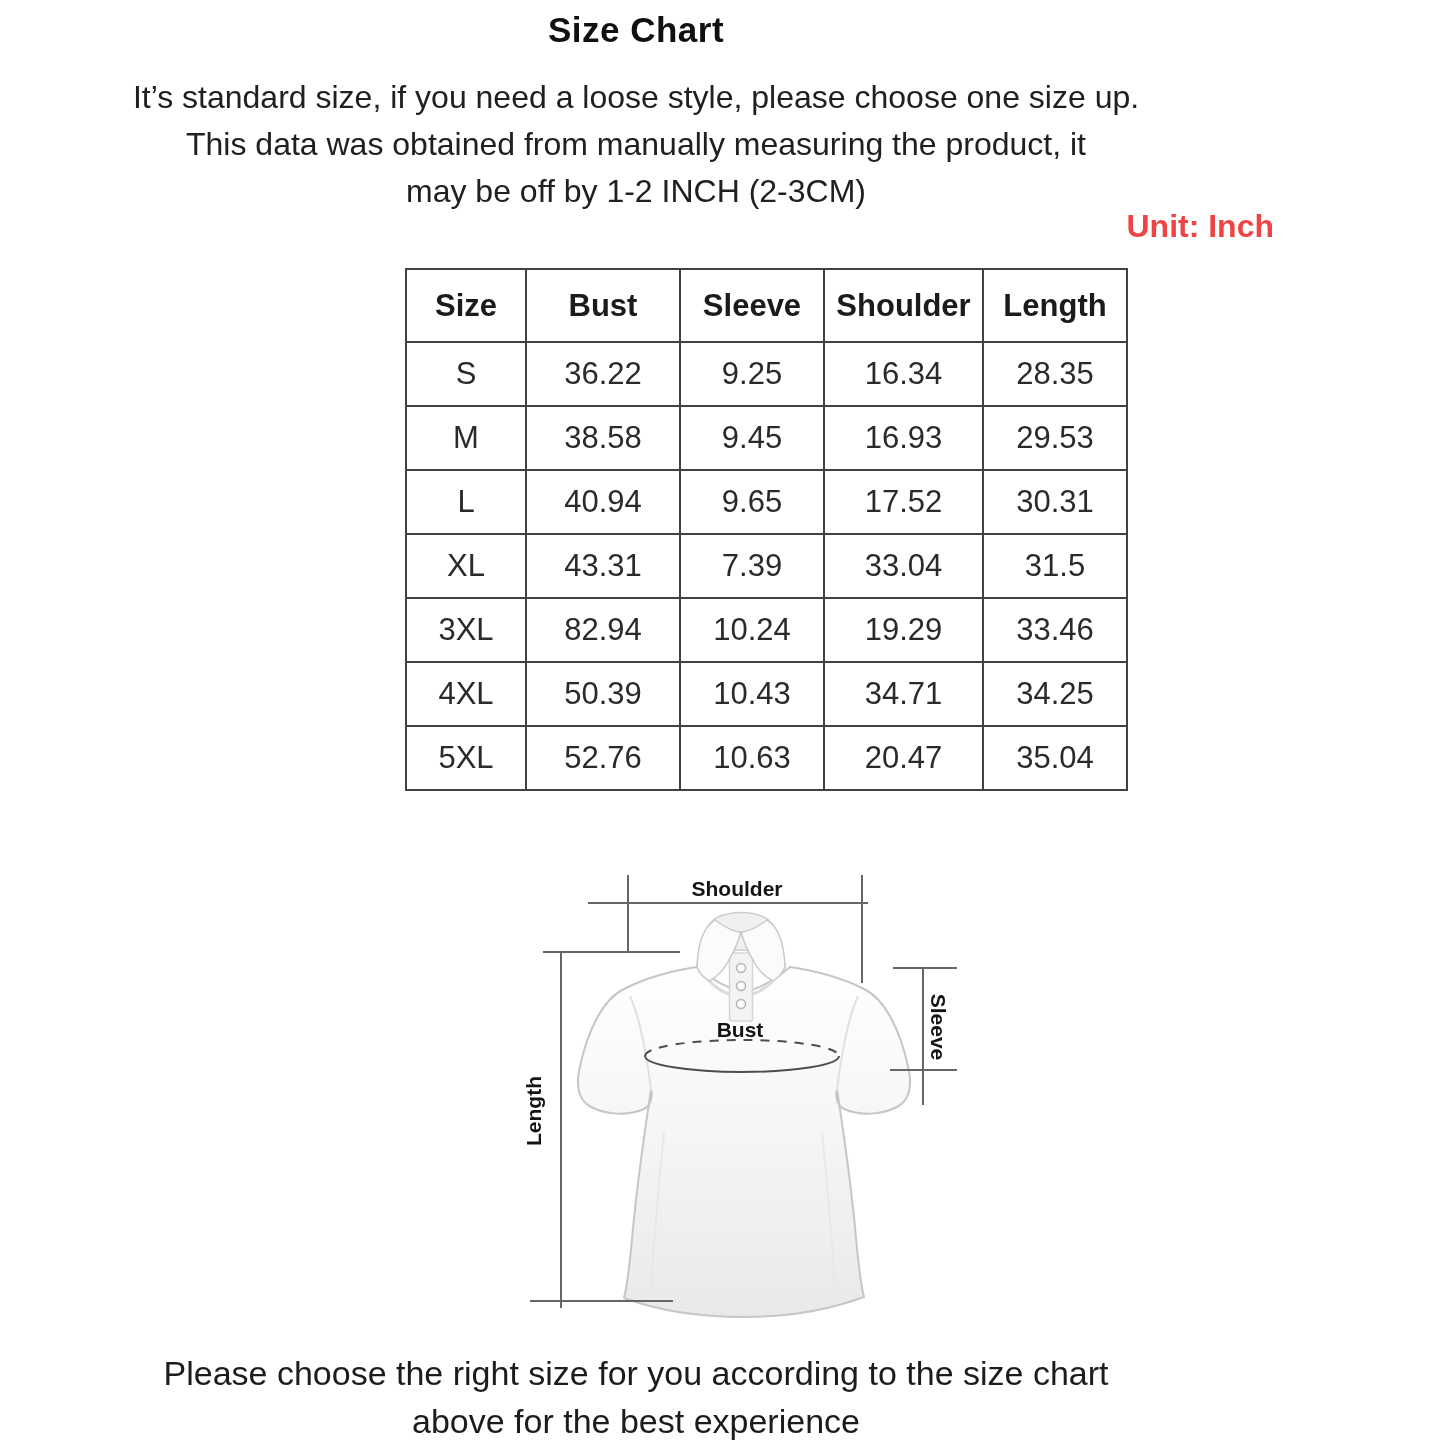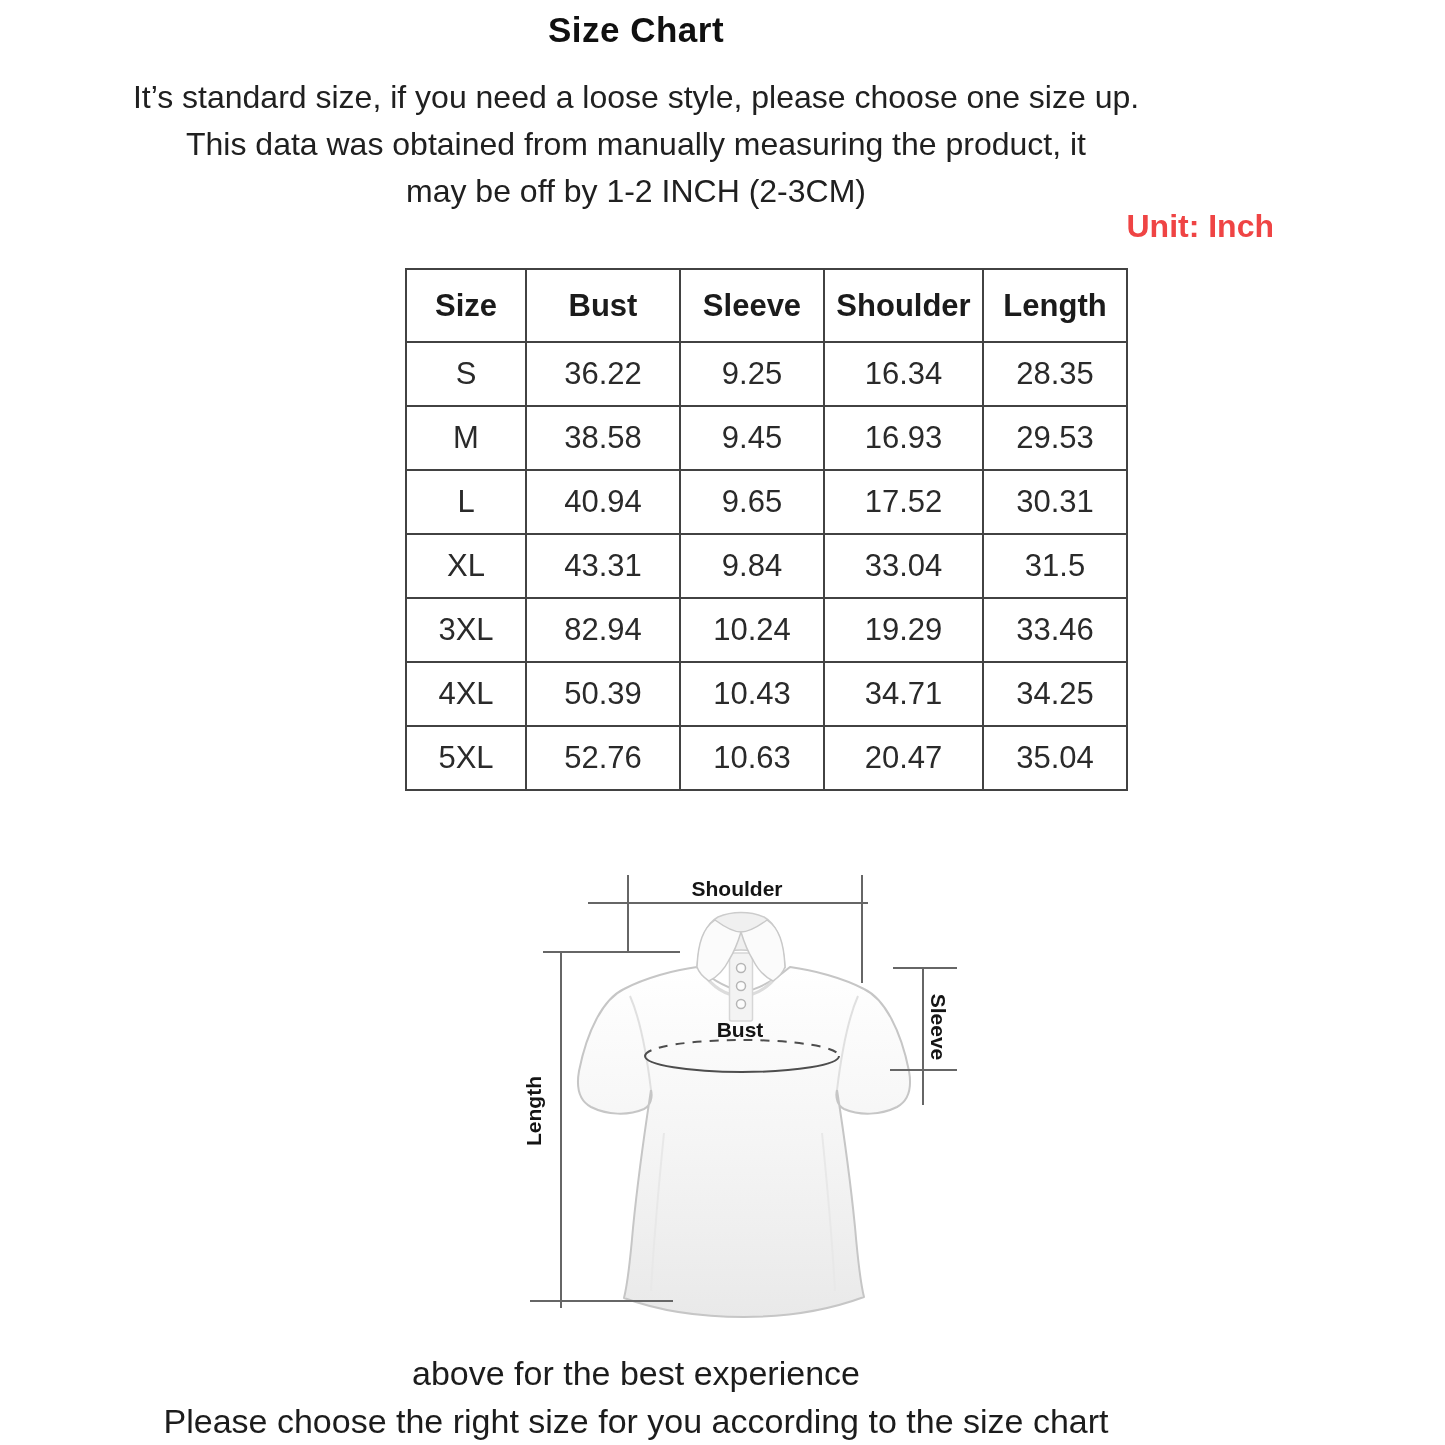--- a/index.html
+++ b/index.html
@@ -90,21 +90,21 @@
       <tr>
         <td>L</td>
         <td>40.94</td>
         <td>9.65</td>
         <td>17.52</td>
         <td>30.31</td>
       </tr>
       <tr>
         <td>XL</td>
         <td>43.31</td>
-        <td>9.84</td>
+        <td>7.39</td>
         <td>33.04</td>
         <td>31.5</td>
       </tr>
       <tr>
         <td>3XL</td>
         <td>82.94</td>
         <td>10.24</td>
         <td>19.29</td>
         <td>33.46</td>
       </tr>
@@ -188,17 +188,17 @@
     <path d="M 645,191 A 97,16 0 0 1 839,191" fill="none" stroke="#4d4d4d" stroke-width="2" stroke-dasharray="9 8"></path>
     <path d="M 645,191 A 97,16 0 0 0 839,191" fill="none" stroke="#4d4d4d" stroke-width="2"></path>
 
     <text x="737" y="31" text-anchor="middle">Shoulder</text>
     <text x="740" y="172" text-anchor="middle">Bust</text>
     <text transform="translate(938,162) rotate(90)" x="0" y="7" text-anchor="middle">Sleeve</text>
     <text transform="translate(534,246) rotate(-90)" x="0" y="7" text-anchor="middle">Length</text>
   </svg>
 
   <div class="footer">
+    <div>Please choose the right size for you according to the size chart</div>
     <div>above for the best experience</div>
-    <div>Please choose the right size for you according to the size chart</div>
   </div>
 
 </div>
 
 </body></html>

